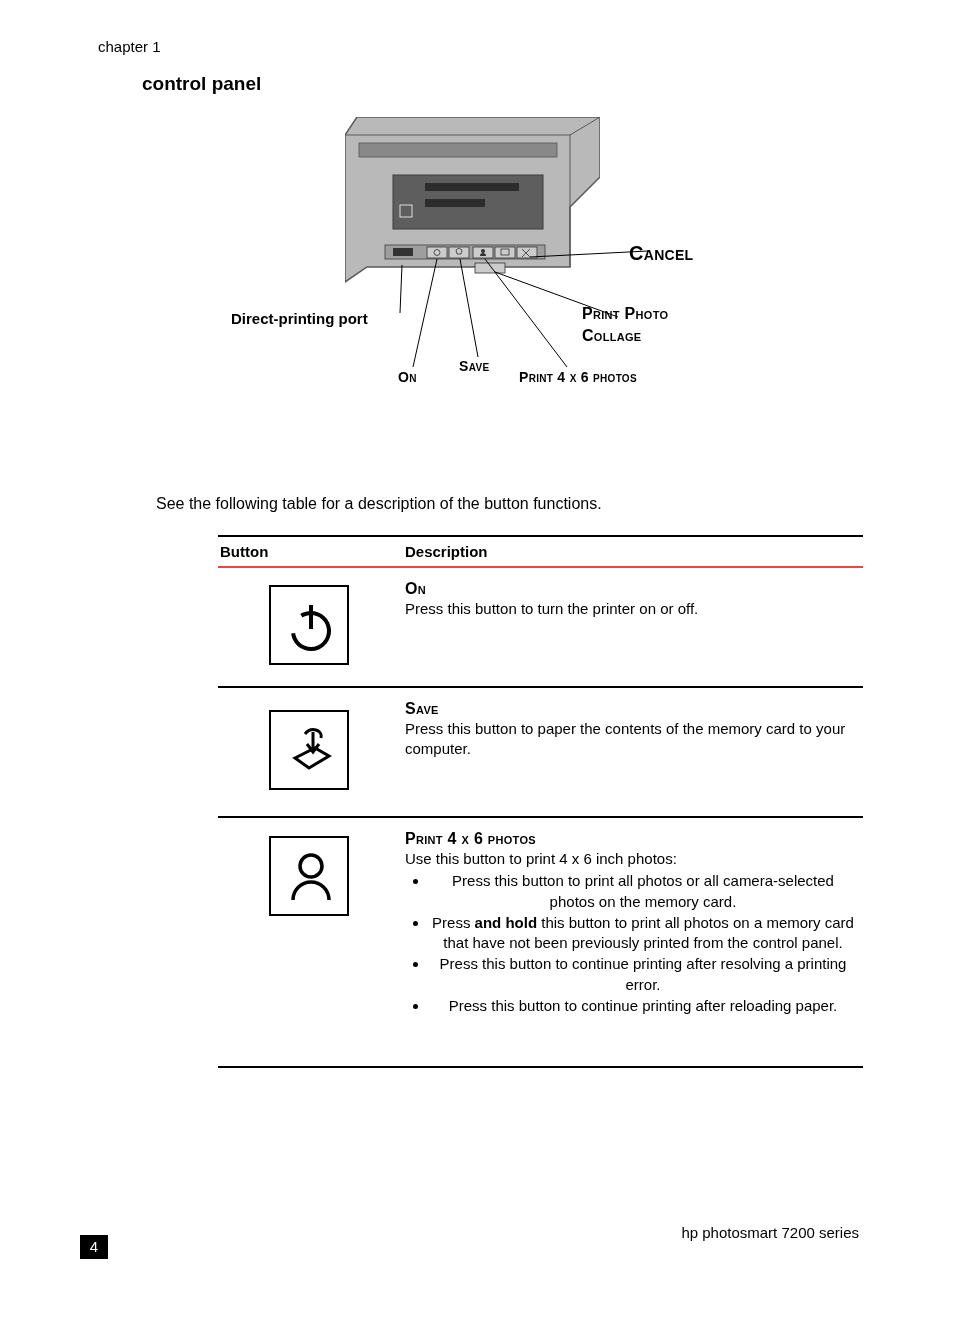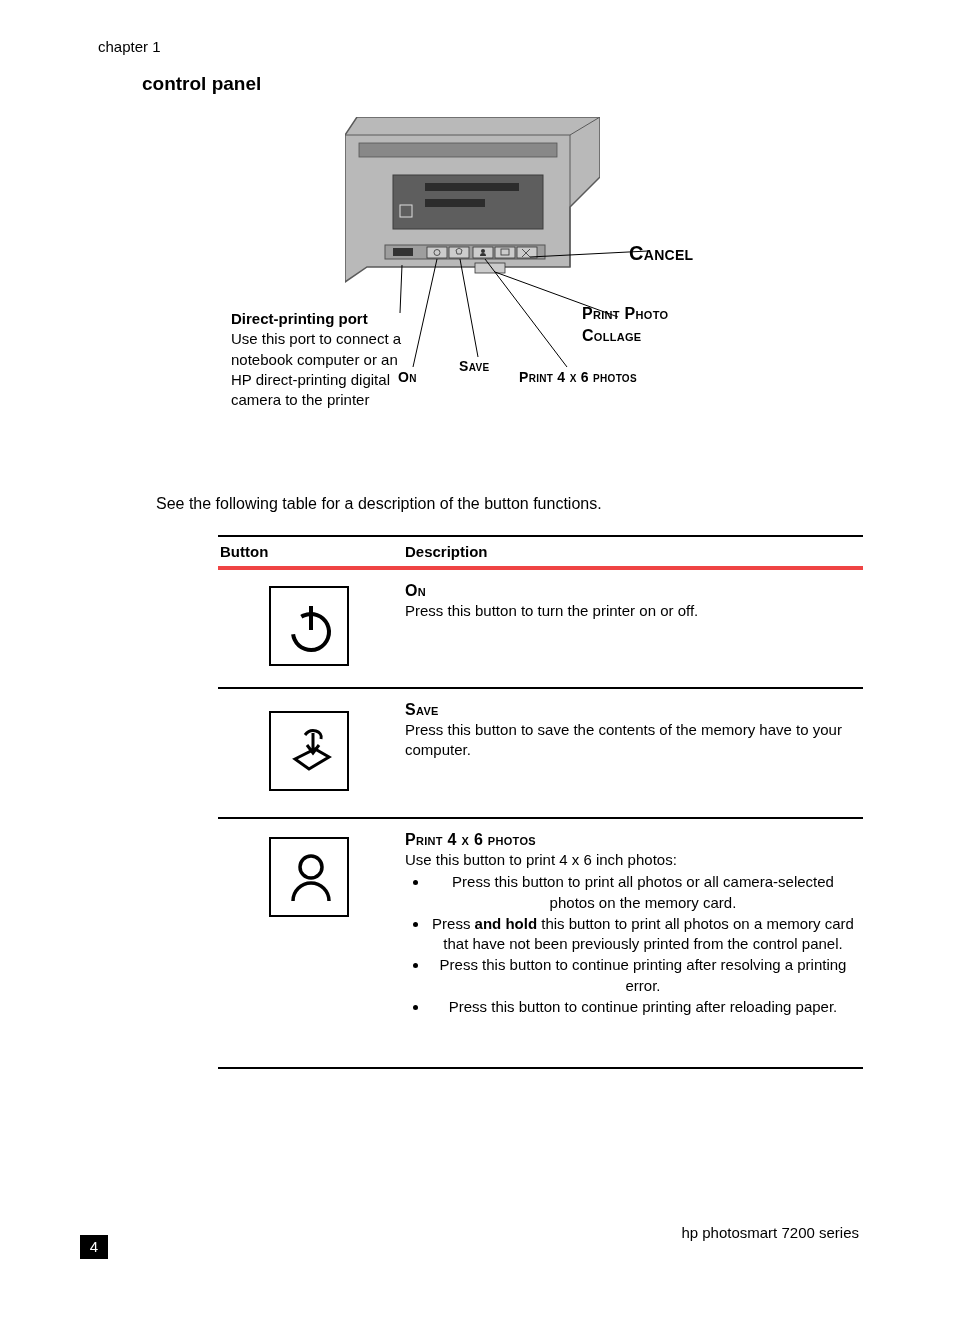--- a/index.html
+++ b/index.html
@@ -57,21 +57,21 @@
       margin-left: 138px;
       border-collapse: collapse;
       width: 645px;
       font-size: 15px;
     }
     table.buttons th {
       text-align: left;
       font-weight: bold;
       padding: 6px 6px 6px 2px;
       border-top: 2px solid #000;
-      border-bottom: 4px solid #ef4444;
+      border-bottom: 2px solid #ef4444;
     }
     table.buttons th.col-btn { width: 185px; }
     table.buttons td {
       padding: 12px 6px 12px 2px;
       border-bottom: 2px solid #000;
       vertical-align: top;
     }
     table.buttons td.icon-cell {
       text-align: center;
       vertical-align: middle;
@@ -156,21 +156,20 @@
     <line x1="320" y1="196" x2="322" y2="148" stroke="#000" stroke-width="1"></line>
     <line x1="333" y1="250" x2="357" y2="142" stroke="#000" stroke-width="1"></line>
     <line x1="398" y1="240" x2="380" y2="142" stroke="#000" stroke-width="1"></line>
     <line x1="487" y1="250" x2="405" y2="142" stroke="#000" stroke-width="1"></line>
     <line x1="538" y1="200" x2="415" y2="155" stroke="#000" stroke-width="1"></line>
     <line x1="568" y1="134" x2="450" y2="140" stroke="#000" stroke-width="1"></line>
   </svg>
 
   <div class="callout callout-direct">
     <div class="title">Direct-printing port</div>
-    <div>Use this port to connect a notebook computer or an HP direct-printing digital camera to the printer</div>
   </div>
   <div class="callout callout-on smallcaps">On</div>
   <div class="callout callout-save smallcaps">Save</div>
   <div class="callout callout-4x6 smallcaps">Print 4 x 6 photos</div>
   <div class="callout callout-collage smallcaps">Print Photo Collage</div>
   <div class="callout callout-cancel smallcaps">Cancel</div>
 </div>
 
 <div class="table-intro">See the following table for a description of the button functions.</div>
 
@@ -203,21 +202,21 @@
         <span class="icon-frame">
           <svg width="80" height="80" viewBox="0 0 80 80">
             <path d="M 24 46 L 44 36 L 58 44 L 38 56 Z" fill="#fff" stroke="#000" stroke-width="3"></path>
             <path d="M 42 20 L 42 40 M 36 32 L 42 40 L 48 32" fill="none" stroke="#000" stroke-width="3"></path>
             <path d="M 34 22 C 40 14 52 18 50 26" fill="none" stroke="#000" stroke-width="3"></path>
           </svg>
         </span>
       </td>
       <td>
         <div class="desc-title">Save</div>
-        <div class="desc-body">Press this button to save the contents of the memory have to your computer.</div>
+        <div class="desc-body">Press this button to paper the contents of the memory card to your computer.</div>
       </td>
     </tr>
 
     <tr>
       <td class="icon-cell" style="height:250px;vertical-align:top;padding-top:18px">
         <span class="icon-frame">
           <svg width="80" height="80" viewBox="0 0 80 80">
             <circle cx="40" cy="28" r="11" fill="none" stroke="#000" stroke-width="3.5"></circle>
             <path d="M 22 62 A 18 18 0 0 1 58 62" fill="none" stroke="#000" stroke-width="3.5"></path>
           </svg>

